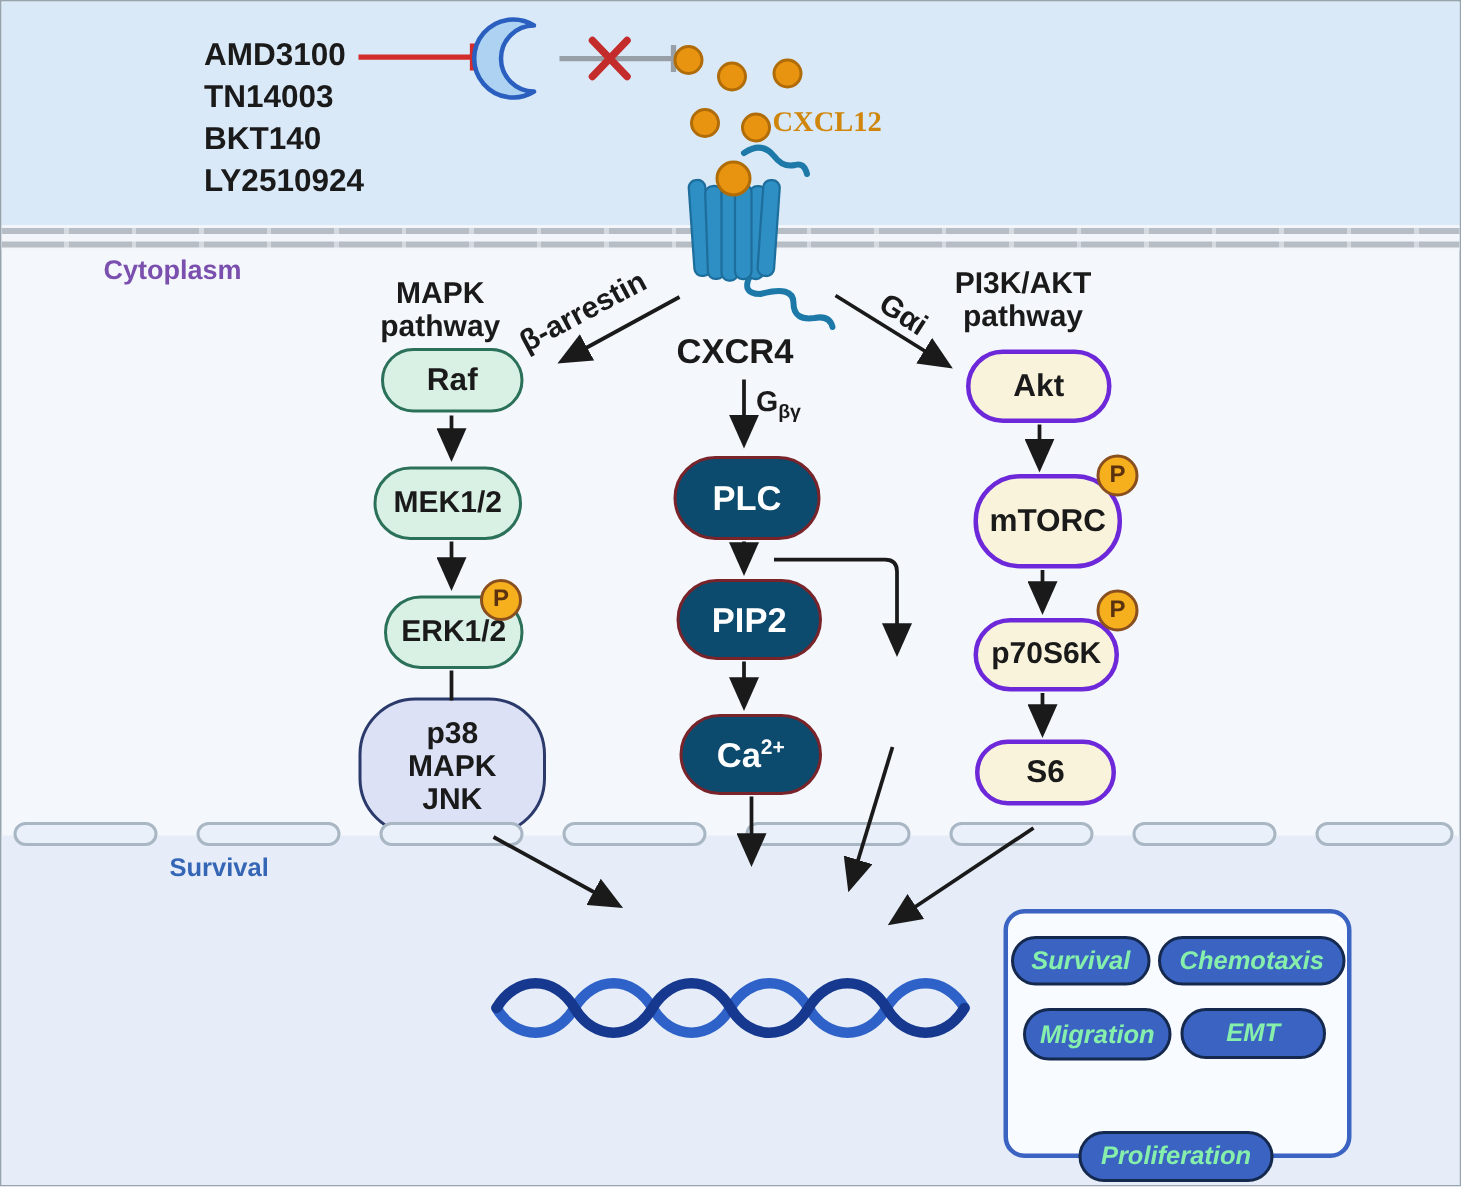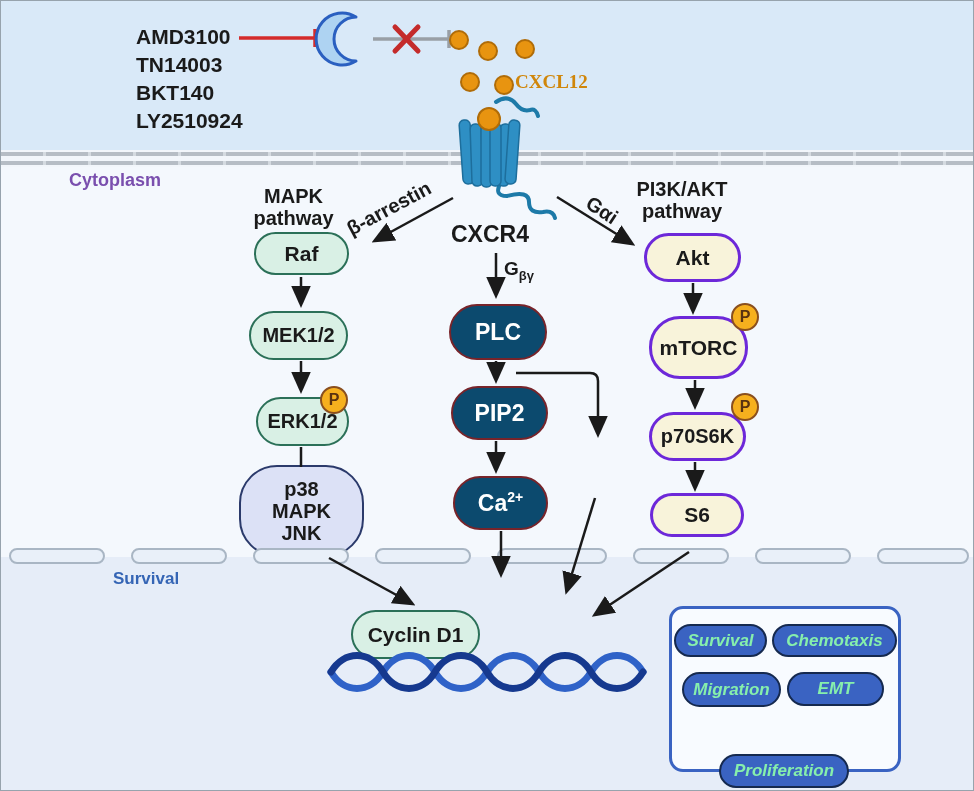--- a/index.html
+++ b/index.html
@@ -196,23 +196,20 @@
   <div class="pbadge" style="left:319px;top:385px;">
       <span>P</span>
     </div>
   <div class="pbadge" style="left:730px;top:302px;">
       <span>P</span>
     </div>
   <div class="pbadge" style="left:730px;top:392px;">
       <span>P</span>
     </div>
 
-  <div class="pill green" style="left:350px;top:609px;width:129px;height:49px;border-radius:25px;font-size:21px;">
-      <span>Cyclin D1</span>
-    </div>
 
   <div class="outbox"></div>
   <div class="pill bluepill" style="left:673px;top:623px;width:93px;height:33px;border-radius:17px;font-size:17px;">
       <span>Survival</span>
     </div>
   <div class="pill bluepill" style="left:771px;top:623px;width:125px;height:33px;border-radius:17px;font-size:17px;">
       <span>Chemotaxis</span>
     </div>
   <div class="pill bluepill" style="left:681px;top:671px;width:99px;height:35px;border-radius:18px;font-size:17px;">
       <span>Migration</span>

